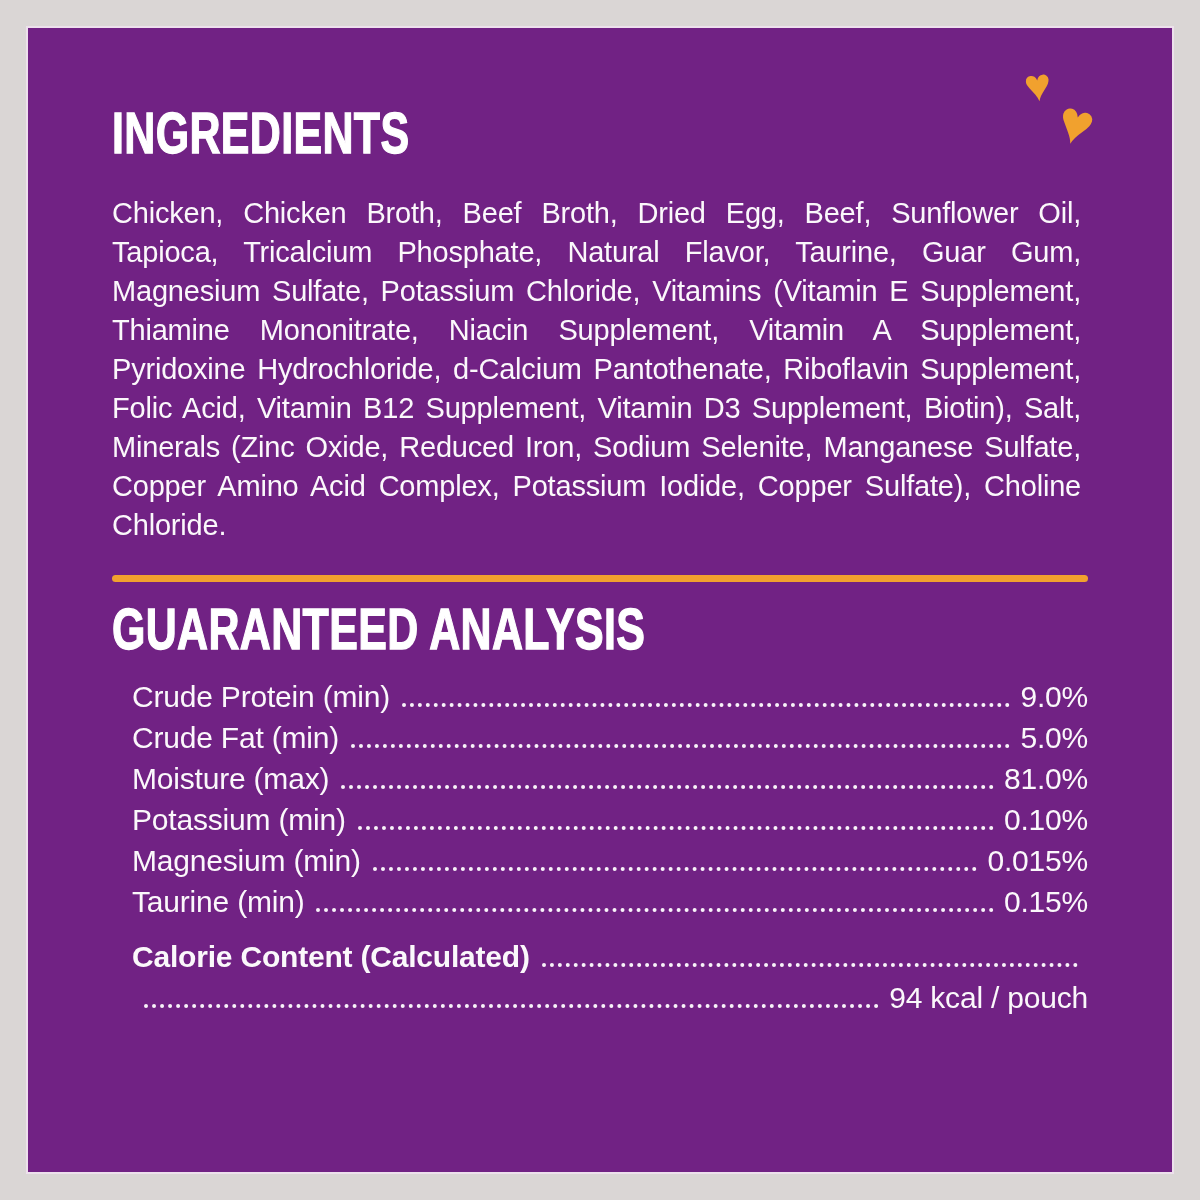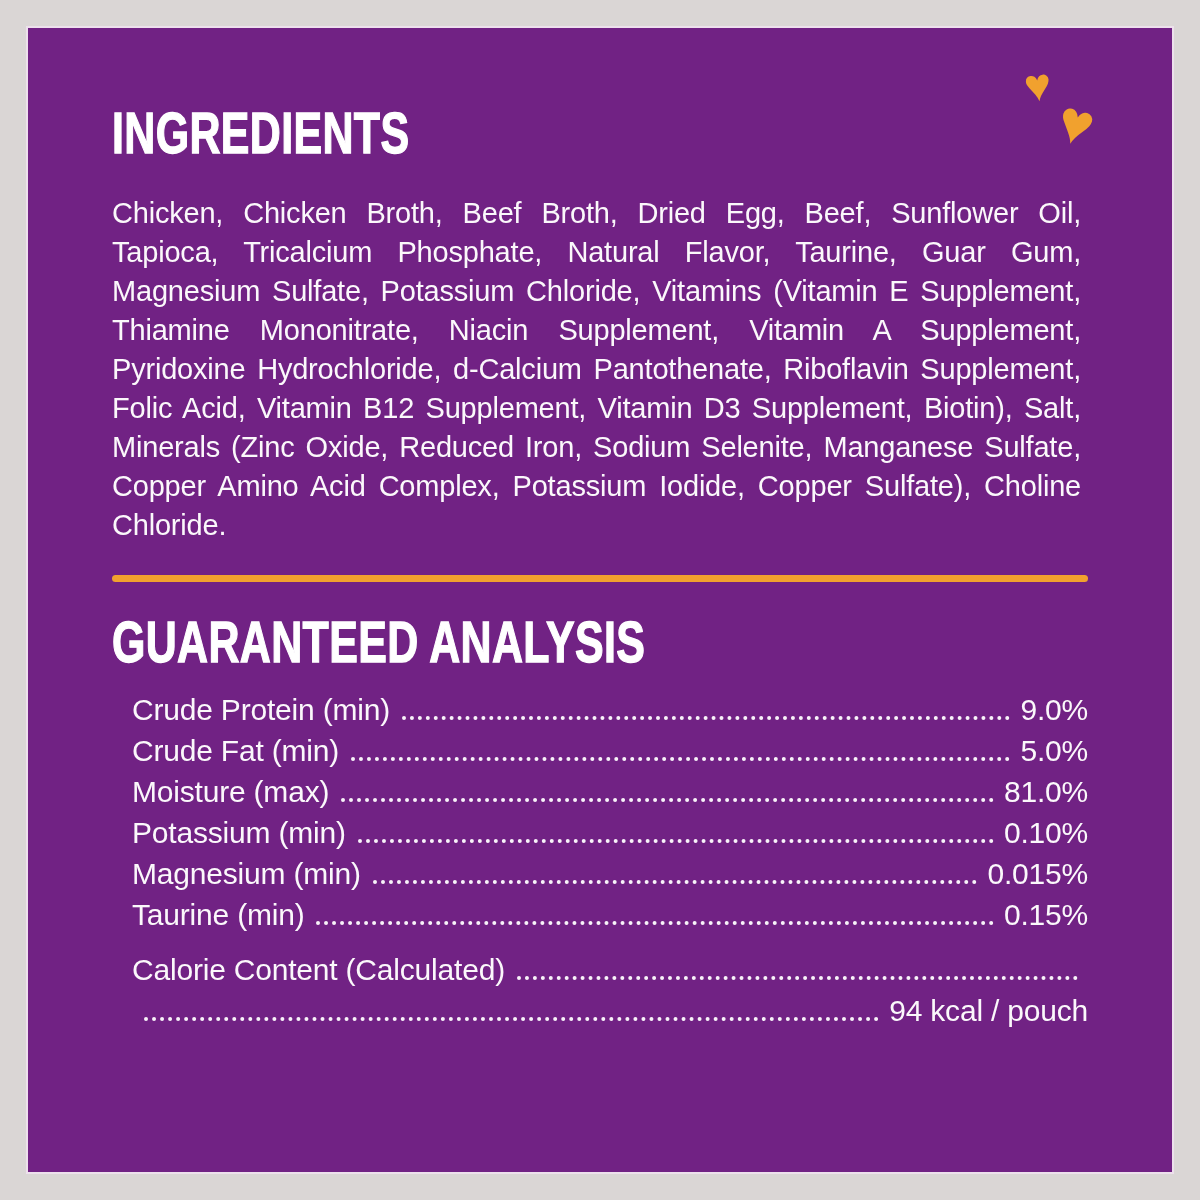--- a/index.html
+++ b/index.html
@@ -70,21 +70,21 @@
     text-align: justify;
     color: #FBF8FB;
   }
   .divider {
     margin-top: 30px;
     height: 7px;
     border-radius: 4px;
     background: #F1A12E;
   }
   .ga-heading-wrap {
-    margin-top: 31px;
+    margin-top: 18px;
   }
   .ga-table {
     margin-top: 18px;
     margin-left: 20px;
   }
   .ga-row {
     display: flex;
     align-items: baseline;
     font-size: 30px;
     line-height: 41px;
@@ -93,21 +93,21 @@
   }
   .ga-label { white-space: nowrap; }
   .ga-value { white-space: nowrap; text-align: left; }
   .leader {
     flex: 1;
     margin: 0 10px 0 12px;
     border-bottom: 4px dotted rgba(255,255,255,0.95);
     min-width: 30px;
   }
   .ga-footer { margin-top: 14px; }
-  .ga-row.bold-label .ga-label { font-weight: 400; }
+  .ga-row.bold-label .ga-label { font-weight: 700; }
 </style>
 </head>
 <body>
 
 <div class="frame">
   <div class="panel">
 
     <div class="hearts">
       <span class="heart small">♥</span>
       <span class="heart large">♥</span>

